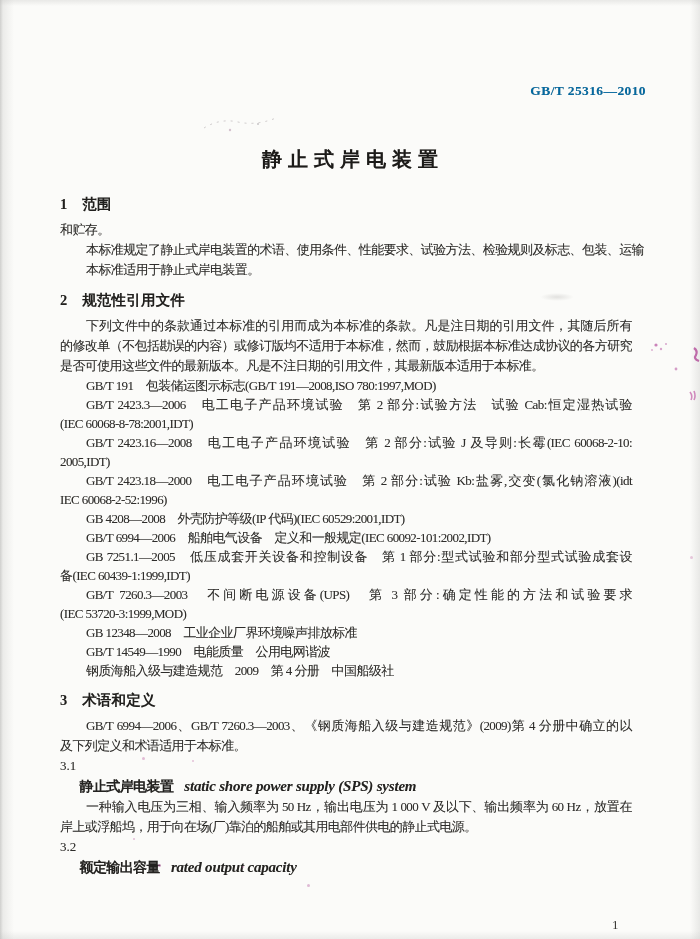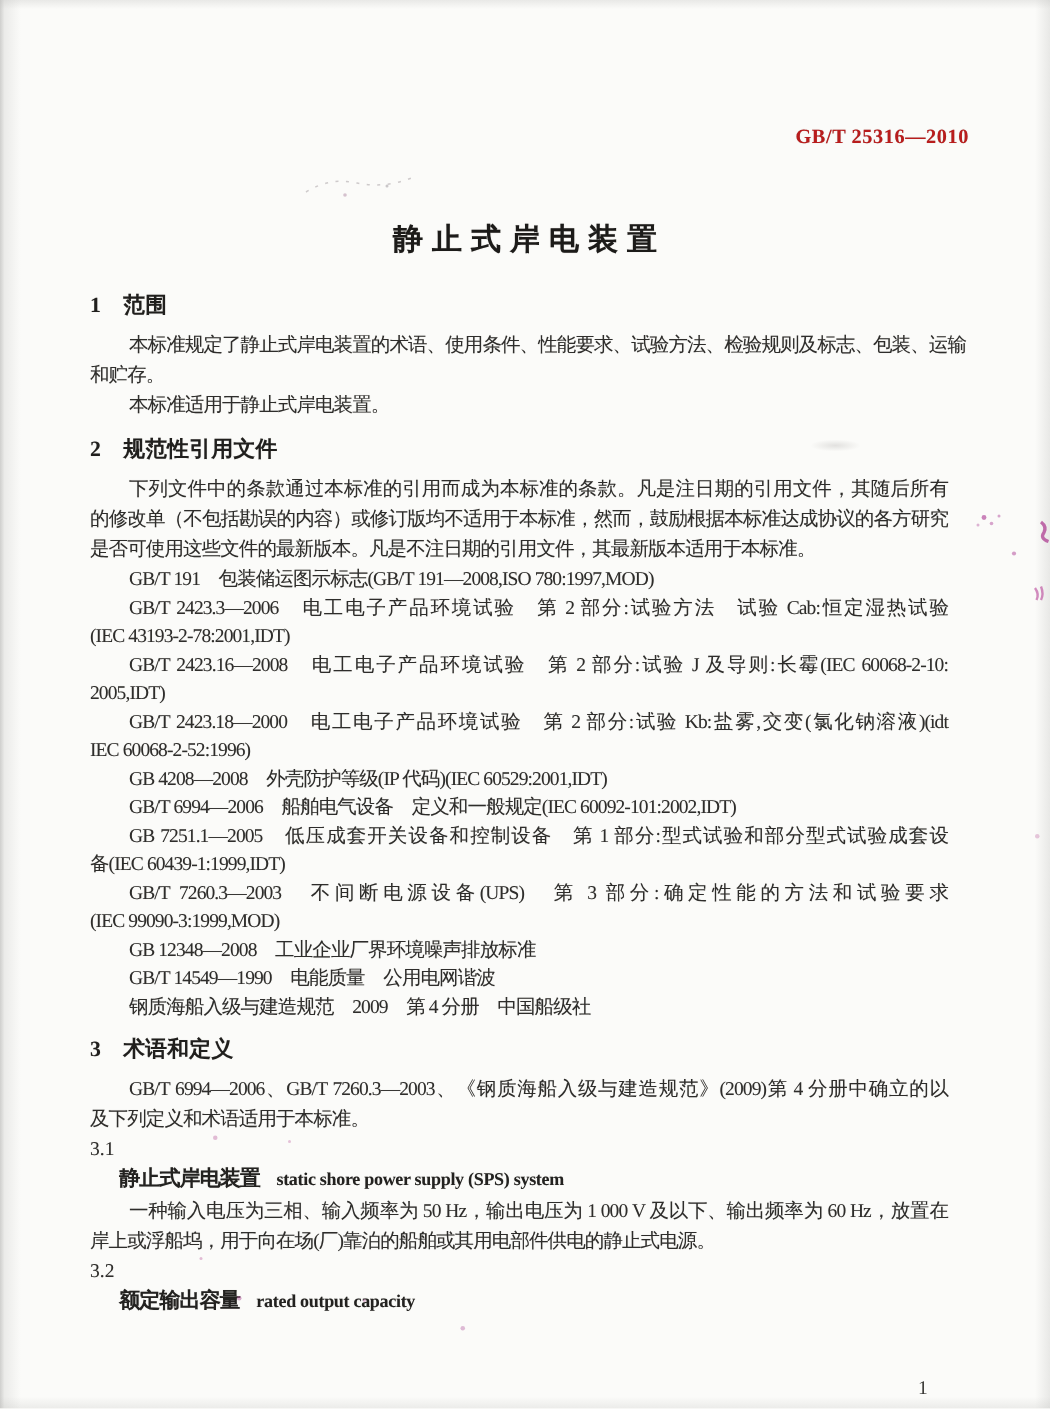--- a/index.html
+++ b/index.html
@@ -14,21 +14,21 @@
     background:linear-gradient(90deg,#cfcfcd 0,#ebebe9 3px,rgba(251,251,249,0) 14px);}
   .edge-right{right:0;top:0;width:10px;height:100%;
     background:linear-gradient(270deg,#e8e8e6 0,rgba(251,251,249,0) 10px);}
   .edge-top{left:0;top:0;width:100%;height:6px;
     background:linear-gradient(180deg,rgba(190,190,188,.30),rgba(190,190,188,0));}
   .edge-bottom{left:0;bottom:0;width:100%;height:8px;
     background:linear-gradient(0deg,rgba(190,190,188,.26),rgba(190,190,188,0));}
 
   .doc-header{
     position:absolute;top:83px;right:54px;
-    font-size:13.5px;font-weight:700;letter-spacing:.4px;color:#b91c1c;
+    font-size:13.5px;font-weight:700;letter-spacing:.4px;color:#0369a1;
     text-shadow:0 0 .5px rgba(60,55,50,.35);
   }
   .doc-title{
     position:absolute;top:146px;left:0;width:100%;
     text-align:center;font-size:20px;font-weight:700;
     letter-spacing:6px;text-indent:6px;color:#1c1b19;
     text-shadow:0 0 .5px rgba(50,45,40,.4);
   }
   .content{
     position:absolute;top:194px;left:60px;width:572px;
@@ -41,21 +41,21 @@
     margin:10px 0 6px;letter-spacing:.2px;color:#201f1d;
   }
   .block.heading:first-child{margin-top:0;}
   .line{line-height:20px;white-space:nowrap;}
   .ref .line{line-height:19px;}
   .para .line.first,.def .line.first,.ref .line.first{text-indent:2em;}
   .fill{text-align:justify;text-align-last:justify;}
   .clause{line-height:20px;letter-spacing:0;}
   .term{line-height:20px;font-weight:700;padding-left:1.5em;color:#232220;}
   .term .zh{font-size:14px;}
-  .term .en{font-size:12px;margin-left:11px;letter-spacing:-0.2px;}
+  .term .en{font-size:15px;margin-left:11px;letter-spacing:-0.2px;font-style:italic;}
   .page-number{position:absolute;top:917px;left:612px;font-size:13px;color:#3a3936;}
 
   
   .art{position:absolute;pointer-events:none;}
   .dot{position:absolute;border-radius:50%;}
 </style>
 </head>
 <body>
 
 <div class="edge edge-left"></div>
@@ -63,38 +63,38 @@
 <div class="edge edge-top"></div>
 <div class="edge edge-bottom"></div>
 
 <div class="doc-header">GB/T 25316—2010</div>
 
 <div class="doc-title">静止式岸电装置</div>
 
 <div class="content">
     <div class="block heading">1　范围</div>
     <div class="block para">
+      <div class="line">和贮存。</div>
       <div class="line first fill">本标准规定了静止式岸电装置的术语、使用条件、性能要求、试验方法、检验规则及标志、包装、运输</div>
-      <div class="line">和贮存。</div>
     </div>
     <div class="block para">
       <div class="line first">本标准适用于静止式岸电装置。</div>
     </div>
     <div class="block heading">2　规范性引用文件</div>
     <div class="block para">
       <div class="line first fill">下列文件中的条款通过本标准的引用而成为本标准的条款。凡是注日期的引用文件，其随后所有</div>
       <div class="line fill">的修改单（不包括勘误的内容）或修订版均不适用于本标准，然而，鼓励根据本标准达成协议的各方研究</div>
       <div class="line">是否可使用这些文件的最新版本。凡是不注日期的引用文件，其最新版本适用于本标准。</div>
     </div>
     <div class="block ref">
       <div class="line first">GB/T 191　包装储运图示标志(GB/T 191—2008,ISO 780:1997,MOD)</div>
     </div>
     <div class="block ref">
       <div class="line first fill">GB/T 2423.3—2006　电工电子产品环境试验　第 2 部分:试验方法　试验 Cab:恒定湿热试验</div>
-      <div class="line">(IEC 43193-2-78:2001,IDT)</div>
+      <div class="line">(IEC 60068-8-78:2001,IDT)</div>
     </div>
     <div class="block ref">
       <div class="line first fill">GB/T 2423.16—2008　电工电子产品环境试验　第 2 部分:试验 J 及导则:长霉(IEC 60068-2-10:</div>
       <div class="line">2005,IDT)</div>
     </div>
     <div class="block ref">
       <div class="line first fill">GB/T 2423.18—2000　电工电子产品环境试验　第 2 部分:试验 Kb:盐雾,交变(氯化钠溶液)(idt</div>
       <div class="line">IEC 60068-2-52:1996)</div>
     </div>
     <div class="block ref">
@@ -102,21 +102,21 @@
     </div>
     <div class="block ref">
       <div class="line first">GB/T 6994—2006　船舶电气设备　定义和一般规定(IEC 60092-101:2002,IDT)</div>
     </div>
     <div class="block ref">
       <div class="line first fill">GB 7251.1—2005　低压成套开关设备和控制设备　第 1 部分:型式试验和部分型式试验成套设</div>
       <div class="line">备(IEC 60439-1:1999,IDT)</div>
     </div>
     <div class="block ref">
       <div class="line first fill">GB/T 7260.3—2003　不间断电源设备(UPS)　第 3 部分:确定性能的方法和试验要求</div>
-      <div class="line">(IEC 99090-3:1999,MOD)</div>
+      <div class="line">(IEC 53720-3:1999,MOD)</div>
     </div>
     <div class="block ref">
       <div class="line first">GB 12348—2008　工业企业厂界环境噪声排放标准</div>
     </div>
     <div class="block ref">
       <div class="line first">GB/T 14549—1990　电能质量　公用电网谐波</div>
     </div>
     <div class="block ref">
       <div class="line first">钢质海船入级与建造规范　2009　第 4 分册　中国船级社</div>
     </div>

